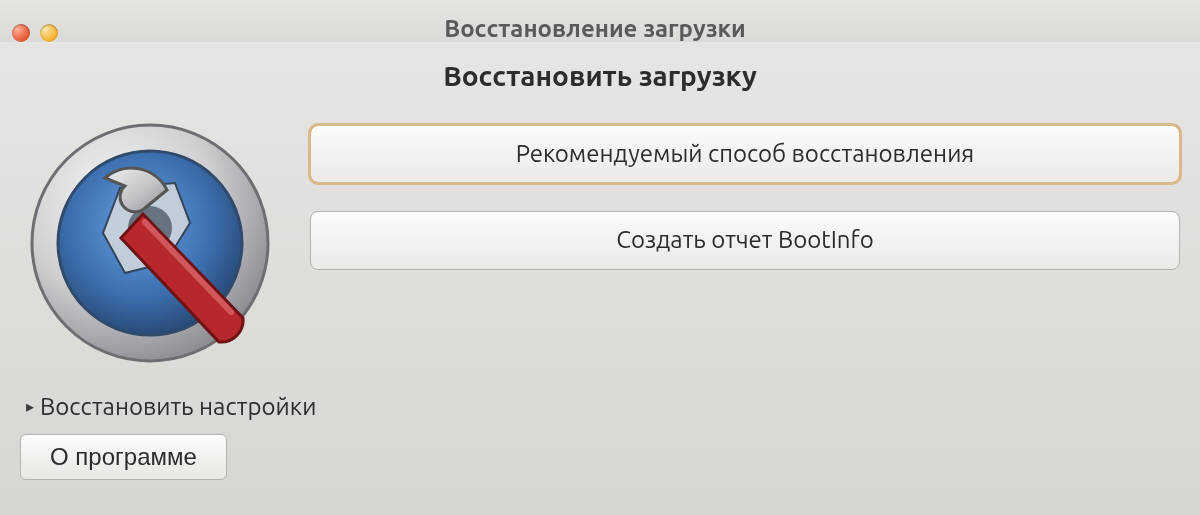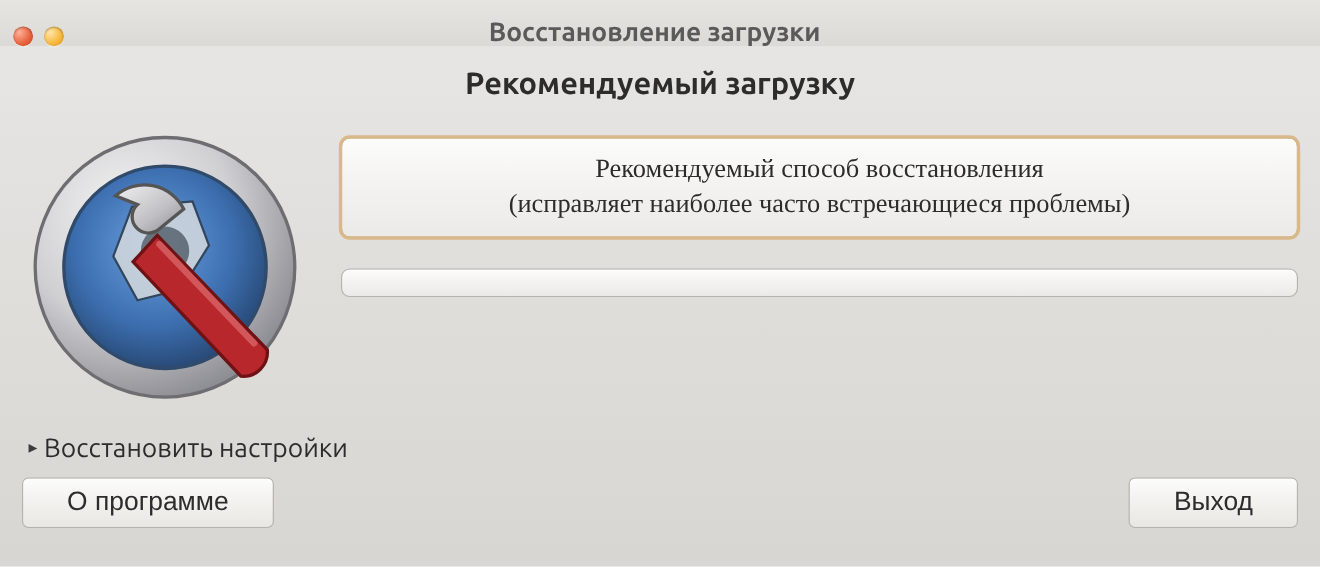--- a/index.html
+++ b/index.html
@@ -70,21 +70,20 @@
       align-items: center;
       justify-content: center;
       flex-shrink: 0;
     }
     .buttons-col {
       flex: 1;
       display: flex;
       flex-direction: column;
       gap: 28px;
       padding-top: 12px;
-      font-family: Liberation Serif, serif;
     }
     .big-button {
       background: linear-gradient(to bottom, #fcfcfb 0%, #f4f3f1 45%, #eceae7 100%);
       border: 1px solid #b5b3ae;
       border-radius: 8px;
       padding: 12px 20px;
       text-align: center;
       font-size: 24px;
       color: #2c2c2c;
       line-height: 1.35;
@@ -117,40 +116,40 @@
     .footer {
       display: flex;
       justify-content: space-between;
       align-items: center;
       padding: 14px 20px 20px 20px;
     }
     .small-button {
       background: linear-gradient(to bottom, #fcfcfb 0%, #f3f1ee 50%, #e9e7e3 100%);
       border: 1px solid #b5b3ae;
       border-radius: 6px;
-      padding: 8px 40px;
+      padding: 8px 29px;
       font-size: 24px;
       color: #2c2c2c;
       cursor: pointer;
       box-shadow: inset 0 1px 0 rgba(255,255,255,0.7);
     }
   </style>
 </head>
 <body>
 
 <div class="titlebar">
   <div class="window-buttons">
     <div class="window-btn btn-close"></div>
     <div class="window-btn btn-min"></div>
   </div>
   <div class="title-text">Восстановление загрузки</div>
 </div>
 
 <div class="content">
-  <div class="heading">Рекомендуемый загрузку</div>
+  <div class="heading">Восстановить загрузку</div>
 
   <div class="main-row">
     <div class="app-icon-wrap">
       <svg width="250" height="250" viewBox="0 0 250 250">
 
         <defs>
           <radialGradient id="ring" cx="35%" cy="30%" r="75%">
             <stop offset="0%" stop-color="#f5f5f5"></stop>
             <stop offset="55%" stop-color="#cfcfd2"></stop>
             <stop offset="100%" stop-color="#8a8a91"></stop>
@@ -180,29 +179,28 @@
                  L218 200
                  a22 22 0 0 1 -24 24
                  L96 120 Z" fill="#b7272c" stroke="#6e1214" stroke-width="3"></path>
         <path d="M120 104 L206 194" stroke="#e88" stroke-width="6" stroke-linecap="round" opacity="0.5"></path>
       </svg>
     </div>
 
     <div class="buttons-col">
       <div class="big-button focused">
         <span>Рекомендуемый способ восстановления</span>
-        <span class="sub">(исправляет наиболее часто встречающиеся проблемы)</span>
       </div>
       <div class="big-button">
+        <span>Создать отчет BootInfo</span>
       </div>
     </div>
   </div>
 
   <div class="expander">
     <span class="expander-arrow">▸</span>
     <span>Восстановить настройки</span>
   </div>
 </div>
 
 <div class="footer">
   <button class="small-button">О программе</button>
-  <button class="small-button">Выход</button>
 </div>
 
 </body></html>

